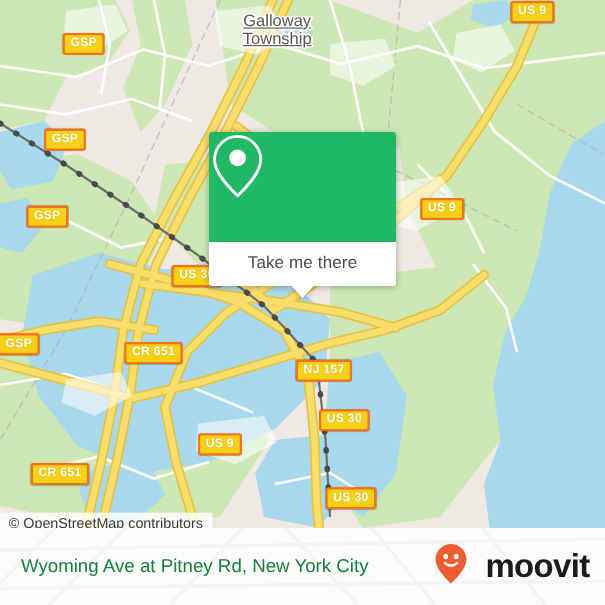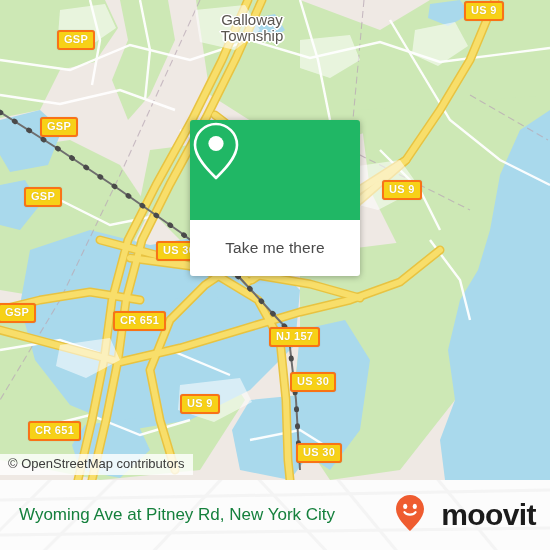--- a/index.html
+++ b/index.html
@@ -39,37 +39,38 @@
     position:absolute;
     color:#5a5550;
     font-size:15px;
     line-height:16px;
     text-align:center;
     white-space:pre-line;
     text-shadow:
       -1.5px 0 #fff, 1.5px 0 #fff, 0 -1.5px #fff, 0 1.5px #fff,
       -1px -1px #fff, 1px -1px #fff, -1px 1px #fff, 1px 1px #fff,
       -2px 0 #fff, 2px 0 #fff;
+    text-decoration: underline;
   }
 
   
   .popup {
     position:absolute;
     left:190px; top:120px;
     width:170px;
     filter: drop-shadow(0 1px 3px rgba(0,0,0,0.30));
   }
   .popup-head {
     height:100px;
     background:#20b765;
     border-radius:3px 3px 0 0;
     display:flex; align-items:center; justify-content:center;
   }
   .popup-foot {
-    height:56px;
+    height:40px;
     background:#ffffff;
     border-radius:0 0 3px 3px;
     display:flex; align-items:center; justify-content:center;
   }
   .popup-foot span {
     color:#4a4a4a;
     font-size:15.5px;
     letter-spacing:0.1px;
   }
   .popup-tail {
@@ -78,21 +79,21 @@
     margin-left:-10px;
     width:0; height:0;
     border-left:10px solid transparent;
     border-right:10px solid transparent;
     border-top:11px solid #ffffff;
   }
 
   
   .attribution {
     position:absolute;
-    left:0; top:454px;
+    left:0; top:466px;
     padding:2px 8px 3px 8px;
     background:rgba(255,255,255,0.80);
     color:#3b3b3b;
     font-size:13px;
     line-height:16px;
     white-space:nowrap;
   }
 
   
   .footer {

